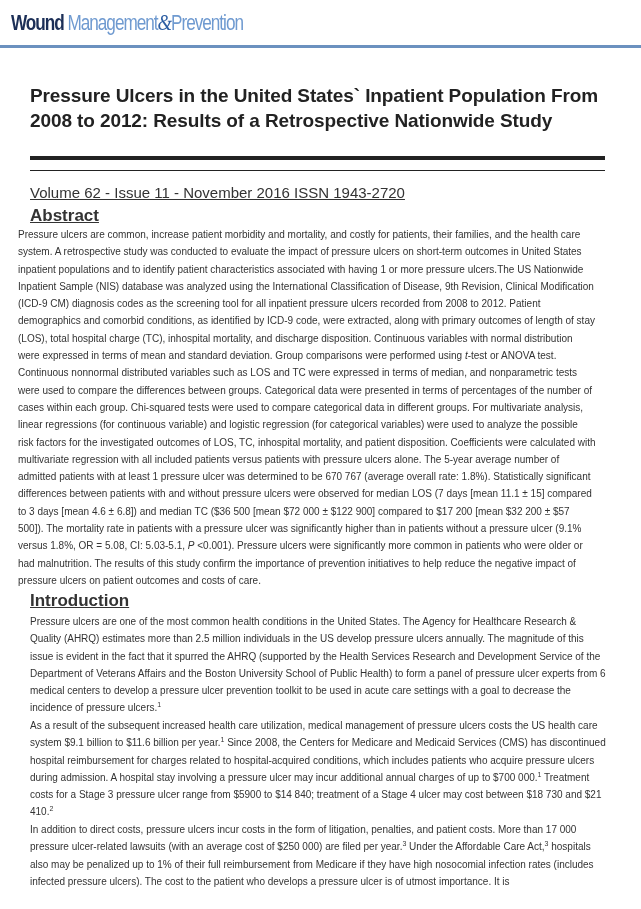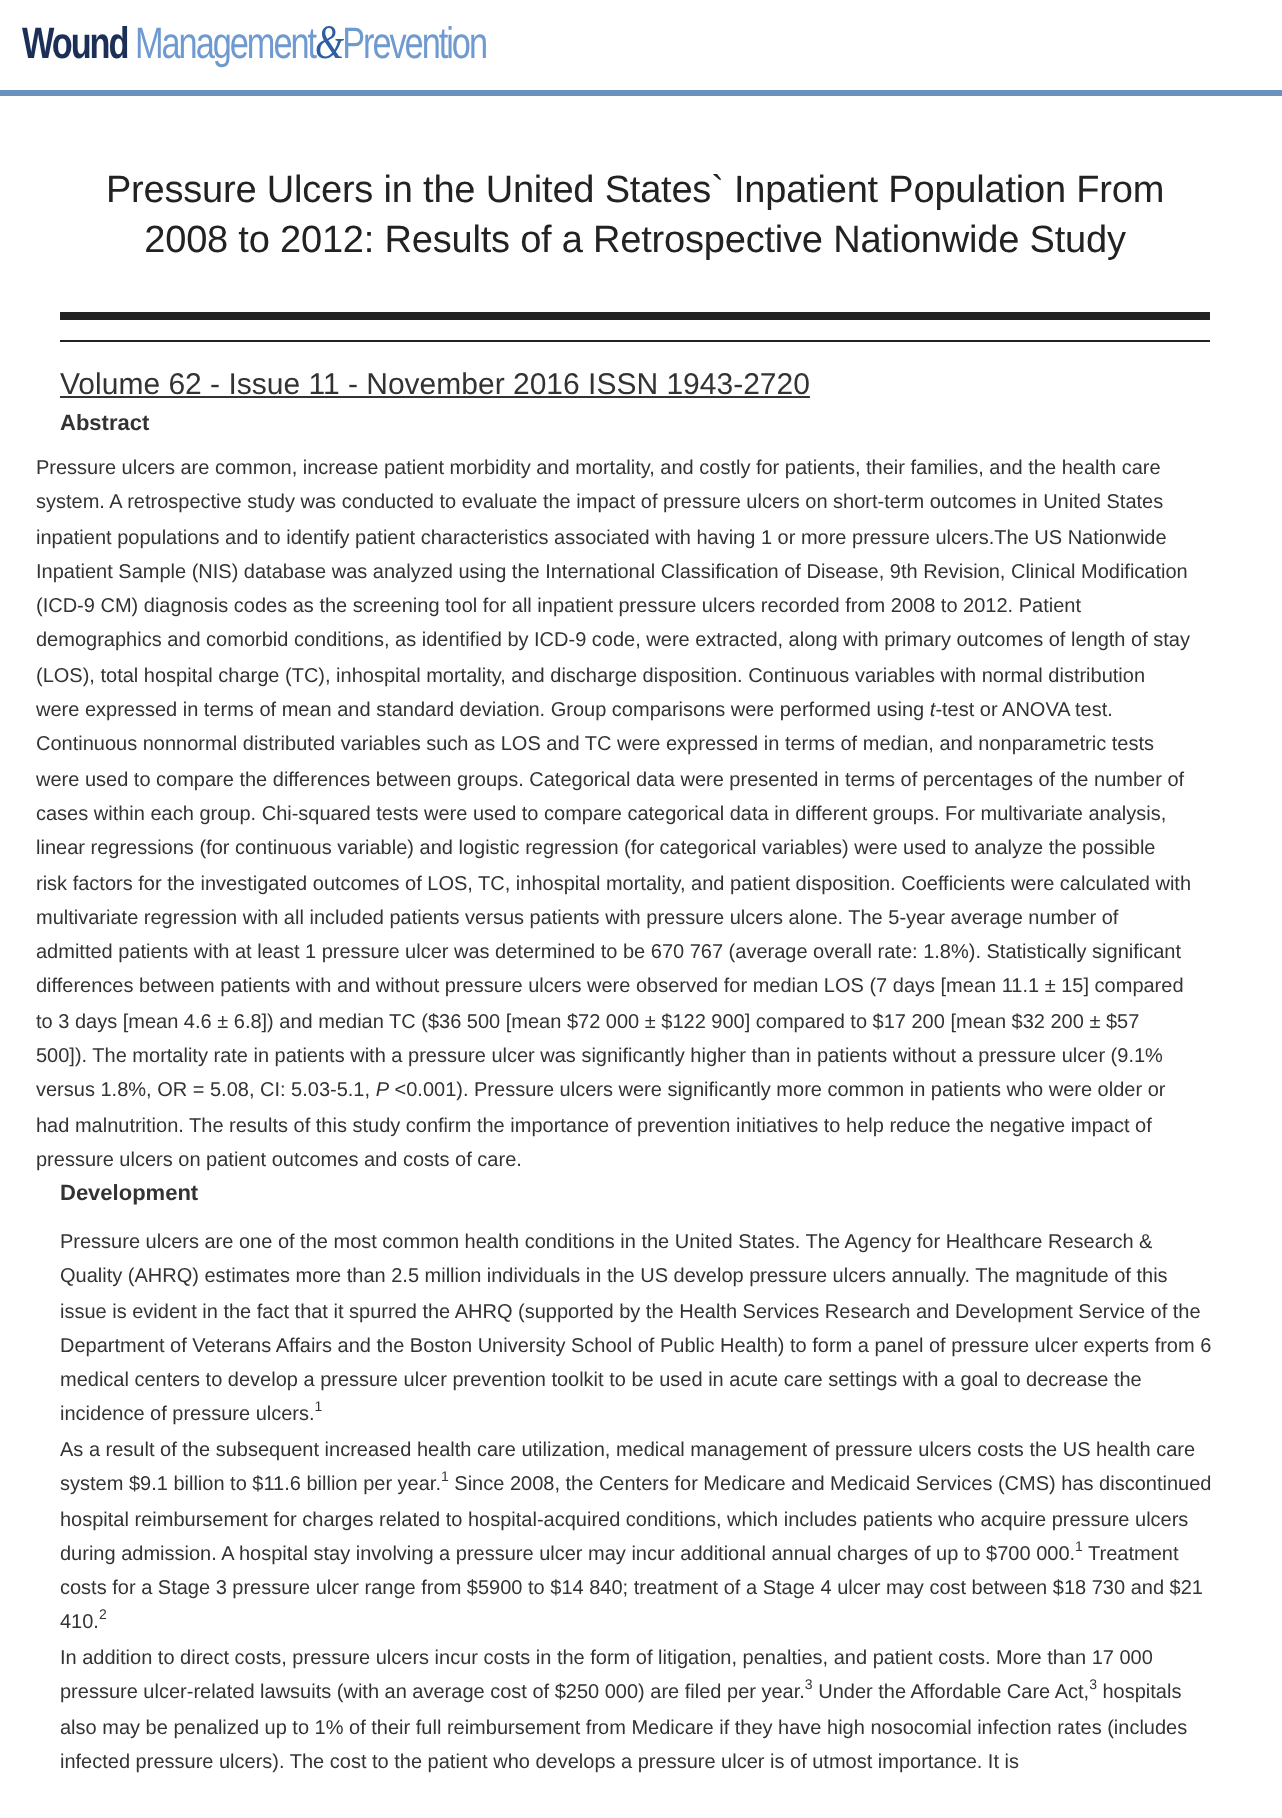--- a/index.html
+++ b/index.html
@@ -5,25 +5,25 @@
   html, body { margin: 0; padding: 0; background: #ffffff; }
   body { width: 641px; height: 909px; overflow: hidden; position: relative; font-family: "Liberation Sans", sans-serif; color: #333; }
   .masthead { position: absolute; left: 0; top: 0; width: 641px; height: 30px; }
   .logo { position: absolute; left: 11px; top: 9px; font-family: "Liberation Sans", sans-serif; font-size: 22px; letter-spacing: -1.3px; white-space: nowrap; transform: scaleX(0.78); transform-origin: left top; line-height: 26px; }
   .logo .w { color: #1c2f57; font-weight: bold; }
   .logo .m { color: #6f9ad0; }
   .logo .amp { color: #2d5ea3; font-family: "Liberation Serif", serif; font-style: italic; font-size: 24px; }
   .blue-rule { position: absolute; left: 0; top: 45px; width: 641px; height: 3px; background: #6b91bf; }
   .content { position: absolute; left: 30px; top: 80px; width: 575px; }
   .kicker { font-size: 11.5px; letter-spacing: 1px; color: #4a5566; margin: 0; line-height: 14px; }
-  .title { font-size: 19px; font-weight: normal; color: #222; line-height: 25px; margin: 3px 0 0 0; letter-spacing: -0.1px; text-align: center; }
+  .title { font-size: 19px; font-weight: bold; color: #222; line-height: 25px; margin: 3px 0 0 0; letter-spacing: -0.1px; }
   .thick-rule { position: absolute; left: 30px; top: 156px; width: 575px; height: 4px; background: #222; }
   .thin-rule { position: absolute; left: 30px; top: 170px; width: 575px; height: 1px; background: #222; }
   .meta { position: absolute; left: 30px; top: 184px; font-size: 15px; color: #333; text-decoration: underline; }
-  .section-head { font-size: 11px; color: #333; margin: 0; }
+  .section-head { font-size: 17px; color: #333; margin: 0; text-decoration: underline; }
   .abs-head { position: absolute; left: 30px; top: 206px; }
   .body-text { font-size: 10px; line-height: 17.3px; color: #333; margin: 0; }
   .abstract-body { position: absolute; left: 18px; top: 226px; width: 578px; }
   .intro-head { position: absolute; left: 30px; top: 591px; }
   .intro-p1 { position: absolute; left: 30px; top: 613px; width: 578px; }
   .intro-p2 { position: absolute; left: 30px; top: 717px; width: 578px; }
   .intro-p3 { position: absolute; left: 30px; top: 821px; width: 578px; }
   sup { font-size: 7px; line-height: 0; }
   i { font-style: italic; }
 </style>
@@ -44,19 +44,19 @@
 
 <div class="thick-rule"></div>
 <div class="thin-rule"></div>
 
 <a class="meta">Volume 62 - Issue 11 - November 2016 ISSN 1943-2720</a>
 
 <h2 class="section-head abs-head">Abstract</h2>
 
 <p class="body-text abstract-body"><span>Pressure ulcers are common, increase patient morbidity and mortality, and costly for patients, their families, and the health care system. A retrospective study was conducted to evaluate the impact of pressure ulcers on short-term outcomes in United States inpatient populations and to identify patient characteristics associated with having 1 or more pressure ulcers.The US Nationwide Inpatient Sample (NIS) database was analyzed using the International Classification of Disease, 9th Revision, Clinical Modification (ICD-9 CM) diagnosis codes as the screening tool for all inpatient pressure ulcers recorded from 2008 to 2012. Patient demographics and comorbid conditions, as identified by ICD-9 code, were extracted, along with primary outcomes of length of stay (LOS), total hospital charge (TC), inhospital mortality, and discharge disposition. Continuous variables with normal distribution were expressed in terms of mean and standard deviation. Group comparisons were performed using </span><i>t</i><span>-test or ANOVA test. Continuous nonnormal distributed variables such as LOS and TC were expressed in terms of median, and nonparametric tests were used to compare the differences between groups. Categorical data were presented in terms of percentages of the number of cases within each group. Chi-squared tests were used to compare categorical data in different groups. For multivariate analysis, linear regressions (for continuous variable) and logistic regression (for categorical variables) were used to analyze the possible risk factors for the investigated outcomes of LOS, TC, inhospital mortality, and patient disposition. Coefficients were calculated with multivariate regression with all included patients versus patients with pressure ulcers alone. The 5-year average number of admitted patients with at least 1 pressure ulcer was determined to be 670 767 (average overall rate: 1.8%). Statistically significant differences between patients with and without pressure ulcers were observed for median LOS (7 days [mean 11.1 ± 15] compared to 3 days [mean 4.6 ± 6.8]) and median TC ($36 500 [mean $72 000 ± $122 900] compared to $17 200 [mean $32 200 ± $57 500]). The mortality rate in patients with a pressure ulcer was significantly higher than in patients without a pressure ulcer (9.1% versus 1.8%, OR = 5.08, CI: 5.03-5.1, </span><i>P</i><span> &lt;0.001). Pressure ulcers were significantly more common in patients who were older or had malnutrition. The results of this study confirm the importance of prevention initiatives to help reduce the negative impact of pressure ulcers on patient outcomes and costs of care.</span></p>
 
-<h2 class="section-head intro-head">Development</h2>
+<h2 class="section-head intro-head">Introduction</h2>
 
 <p class="body-text intro-p1"><span>Pressure ulcers are one of the most common health conditions in the United States. The Agency for Healthcare Research &amp; Quality (AHRQ) estimates more than 2.5 million individuals in the US develop pressure ulcers annually. The magnitude of this issue is evident in the fact that it spurred the AHRQ (supported by the Health Services Research and Development Service of the Department of Veterans Affairs and the Boston University School of Public Health) to form a panel of pressure ulcer experts from 6 medical centers to develop a pressure ulcer prevention toolkit to be used in acute care settings with a goal to decrease the incidence of pressure ulcers.</span><sup>1</sup></p>
 
 <p class="body-text intro-p2"><span>As a result of the subsequent increased health care utilization, medical management of pressure ulcers costs the US health care system $9.1 billion to $11.6 billion per year.</span><sup>1</sup><span> Since 2008, the Centers for Medicare and Medicaid Services (CMS) has discontinued hospital reimbursement for charges related to hospital-acquired conditions, which includes patients who acquire pressure ulcers during admission. A hospital stay involving a pressure ulcer may incur additional annual charges of up to $700 000.</span><sup>1</sup><span> Treatment costs for a Stage 3 pressure ulcer range from $5900 to $14 840; treatment of a Stage 4 ulcer may cost between $18 730 and $21 410.</span><sup>2</sup></p>
 
 <p class="body-text intro-p3"><span>In addition to direct costs, pressure ulcers incur costs in the form of litigation, penalties, and patient costs. More than 17 000 pressure ulcer-related lawsuits (with an average cost of $250 000) are filed per year.</span><sup>3</sup><span> Under the Affordable Care Act,</span><sup>3</sup><span> hospitals also may be penalized up to 1% of their full reimbursement from Medicare if they have high nosocomial infection rates (includes infected pressure ulcers). The cost to the patient who develops a pressure ulcer is of utmost importance. It is</span></p>
 
 </body></html>

